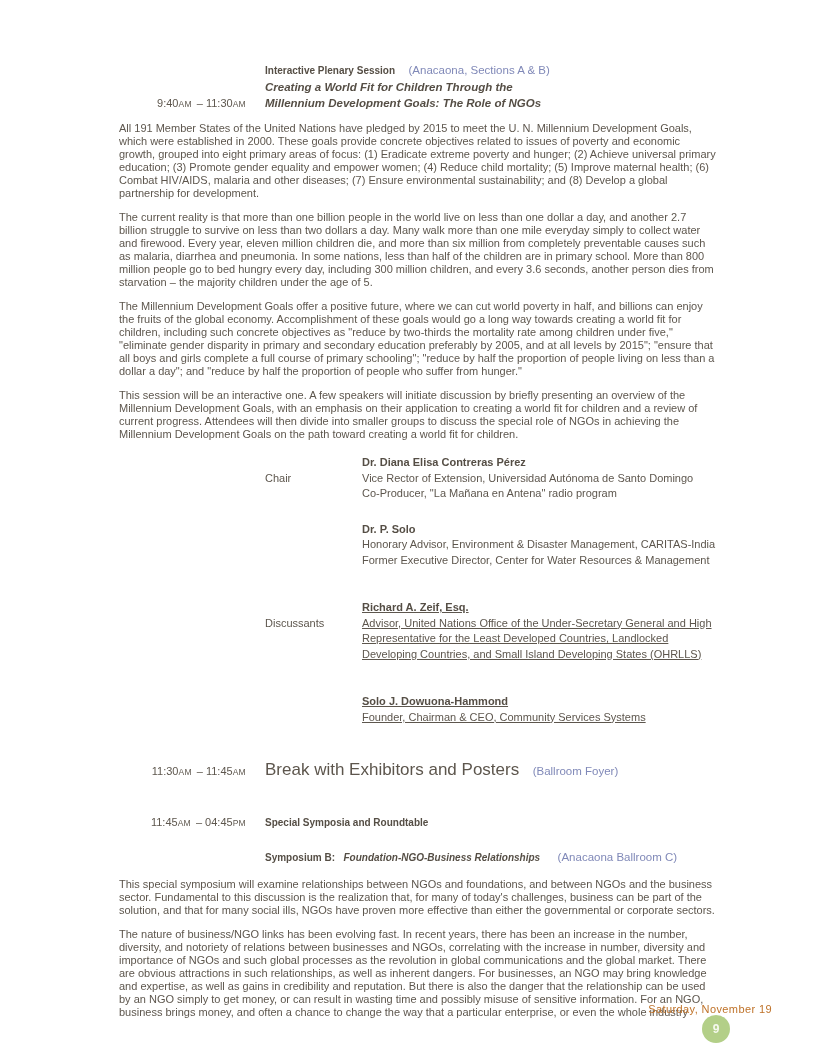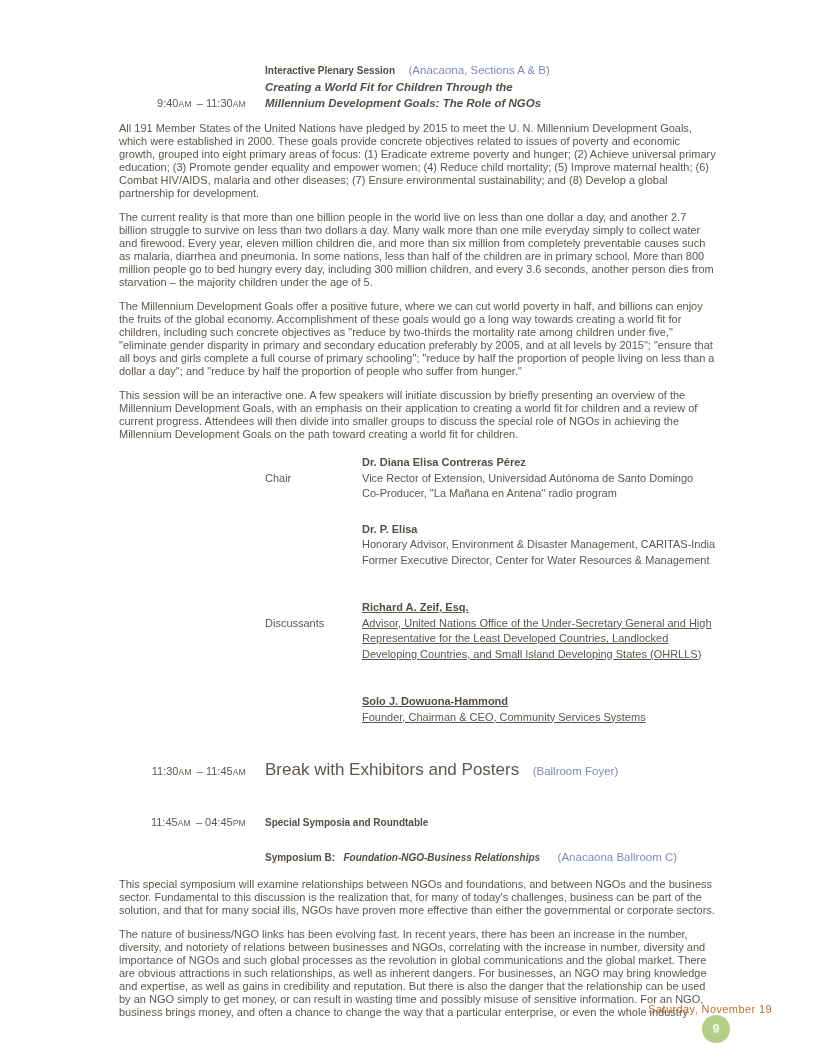--- a/index.html
+++ b/index.html
@@ -165,21 +165,21 @@
         <div class="person-info">
           <div class="person-name">Dr. Diana Elisa Contreras Pérez</div>
           <div class="person-line">Vice Rector of Extension, Universidad Autónoma de Santo Domingo</div>
           <div class="person-line">Co-Producer, "La Mañana en Antena" radio program</div>
         </div>
       </div>
       <div class="person-row">
         <div class="role-col">Discussants</div>
         <div class="person-info">
           <div class="person-block">
-            <div class="person-name">Dr. P. Elisa</div>
+            <div class="person-name">Dr. P. Solo</div>
             <div class="person-line">Honorary Advisor, Environment &amp; Disaster Management, CARITAS-India</div>
             <div class="person-line">Former Executive Director, Center for Water Resources &amp; Management</div>
           </div>
           <div class="person-block">
             <div class="person-name">Richard A. Zeif, Esq.</div>
             <div class="person-line">Advisor, United Nations Office of the Under-Secretary General and High Representative for the Least Developed Countries, Landlocked Developing Countries, and Small Island Developing States (OHRLLS)</div>
           </div>
           <div class="person-block">
             <div class="person-name">Solo J. Dowuona-Hammond</div>
             <div class="person-line">Founder, Chairman &amp; CEO, Community Services Systems</div>

